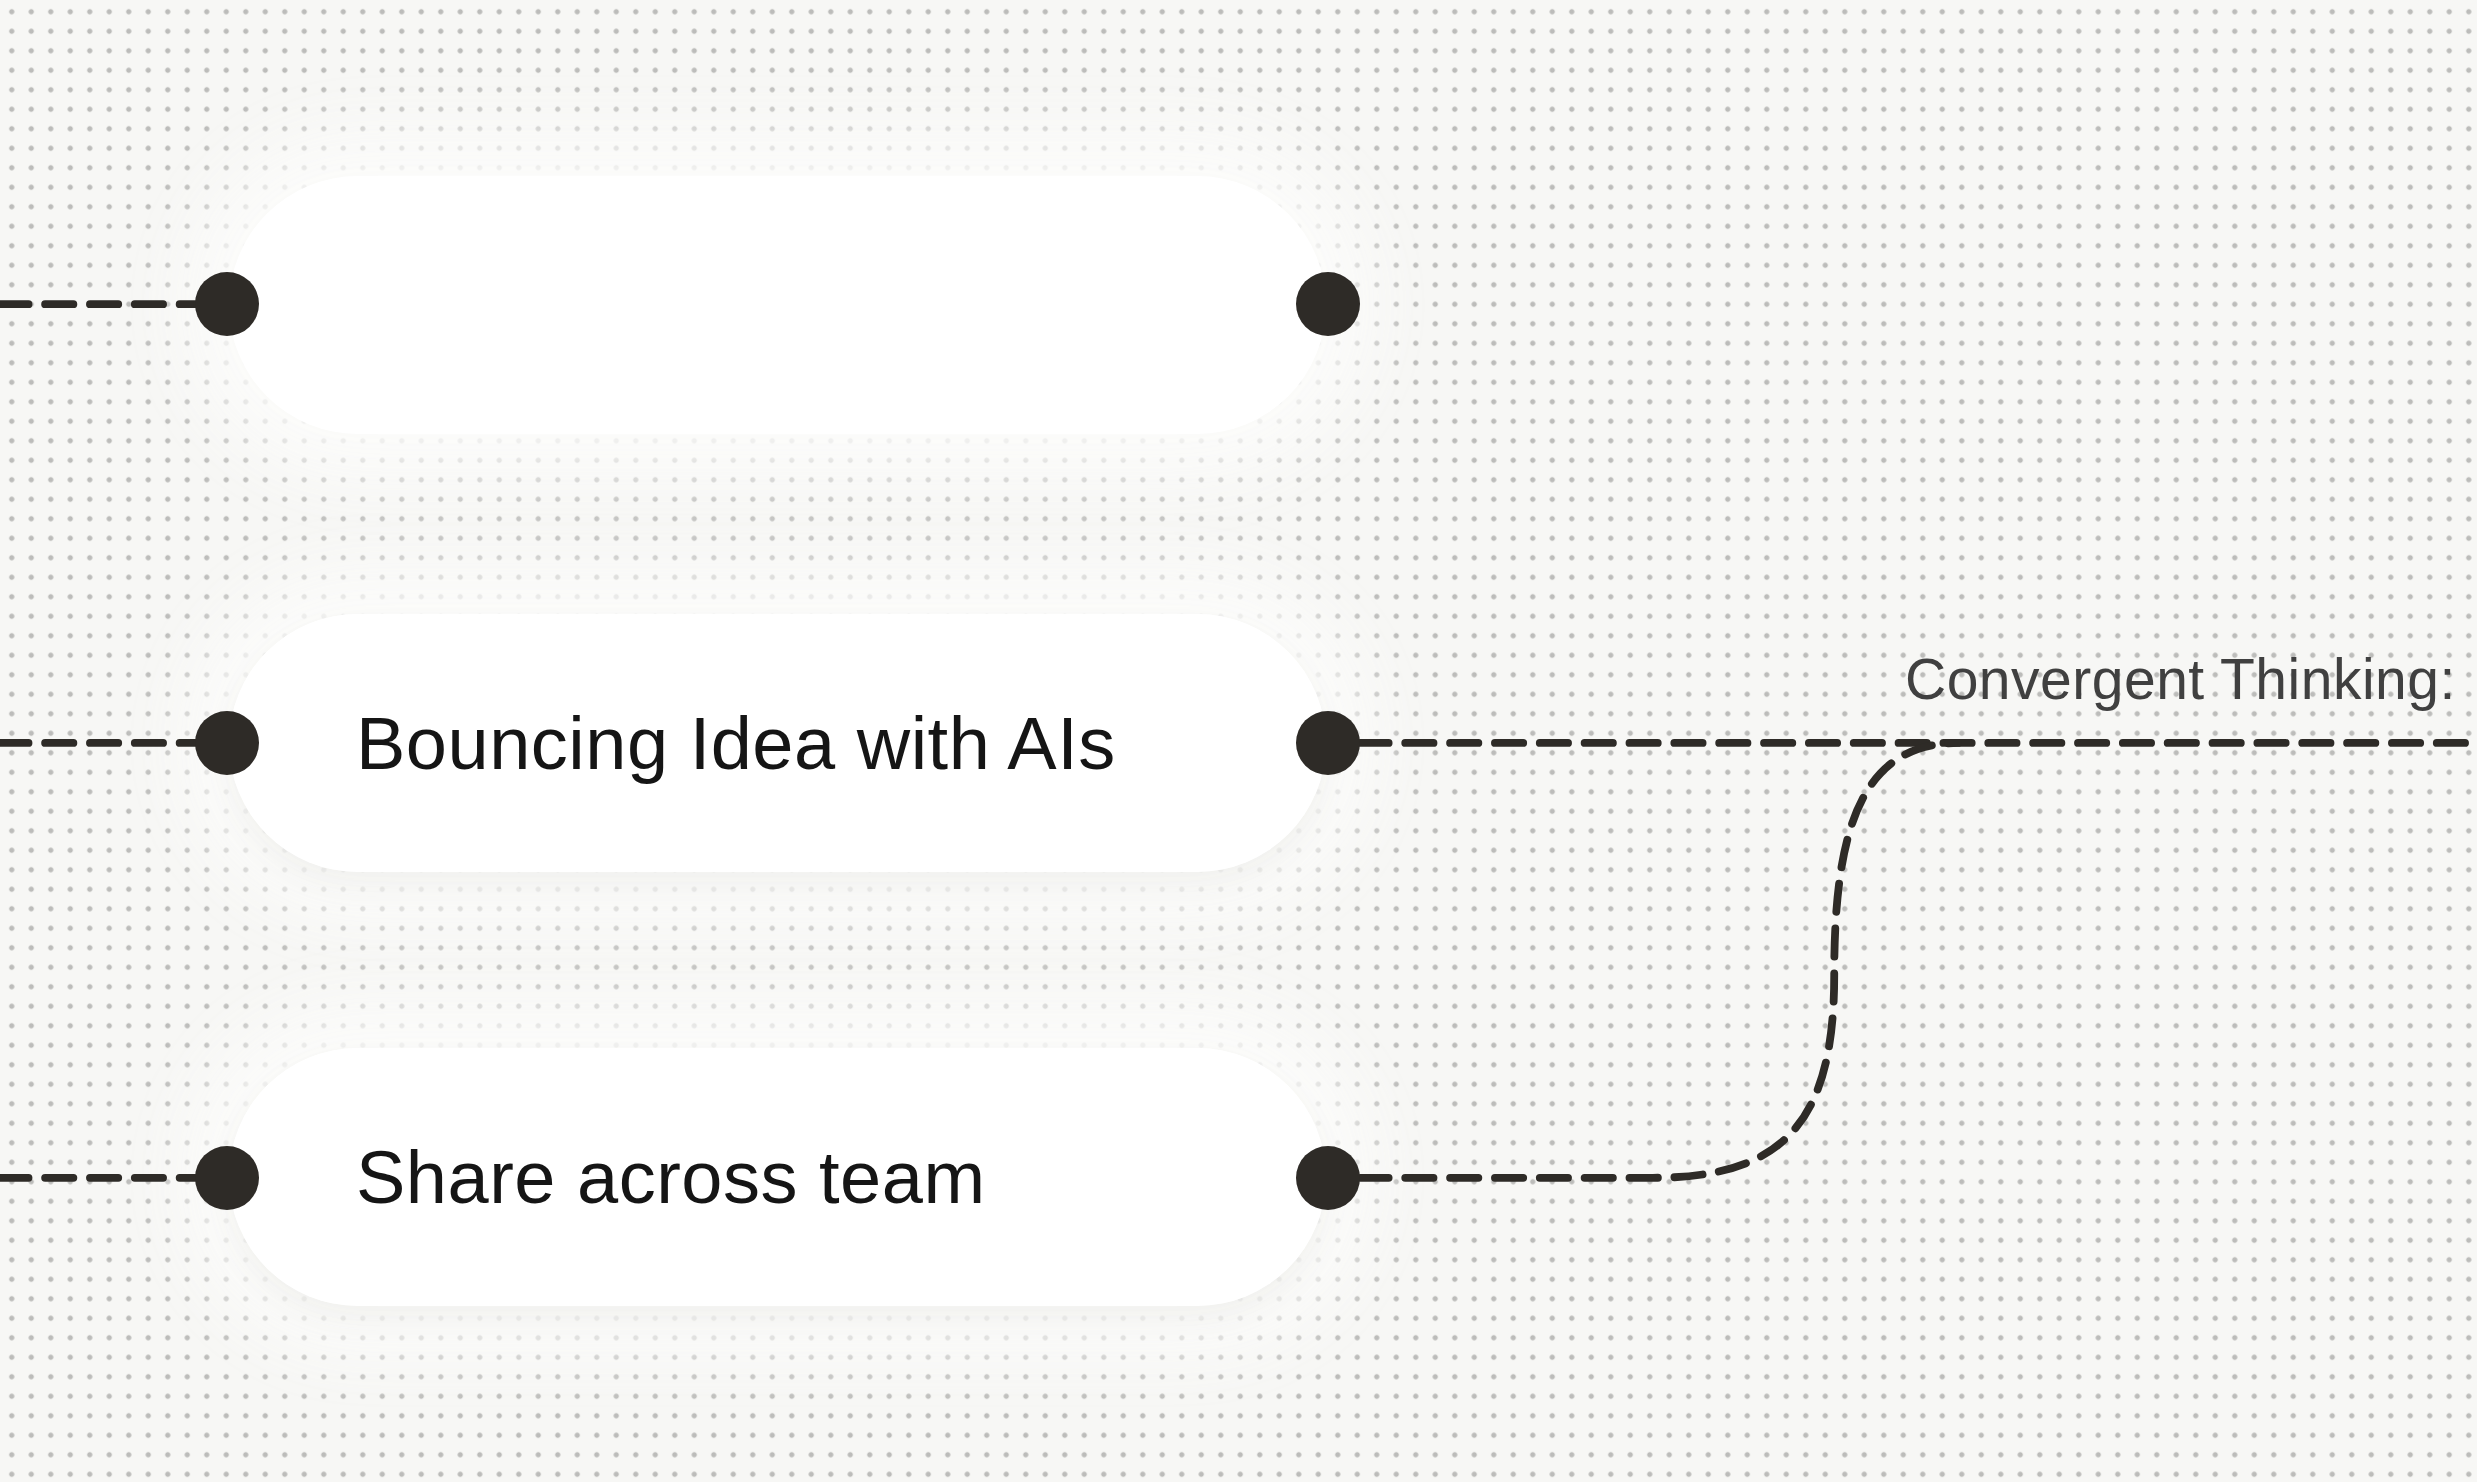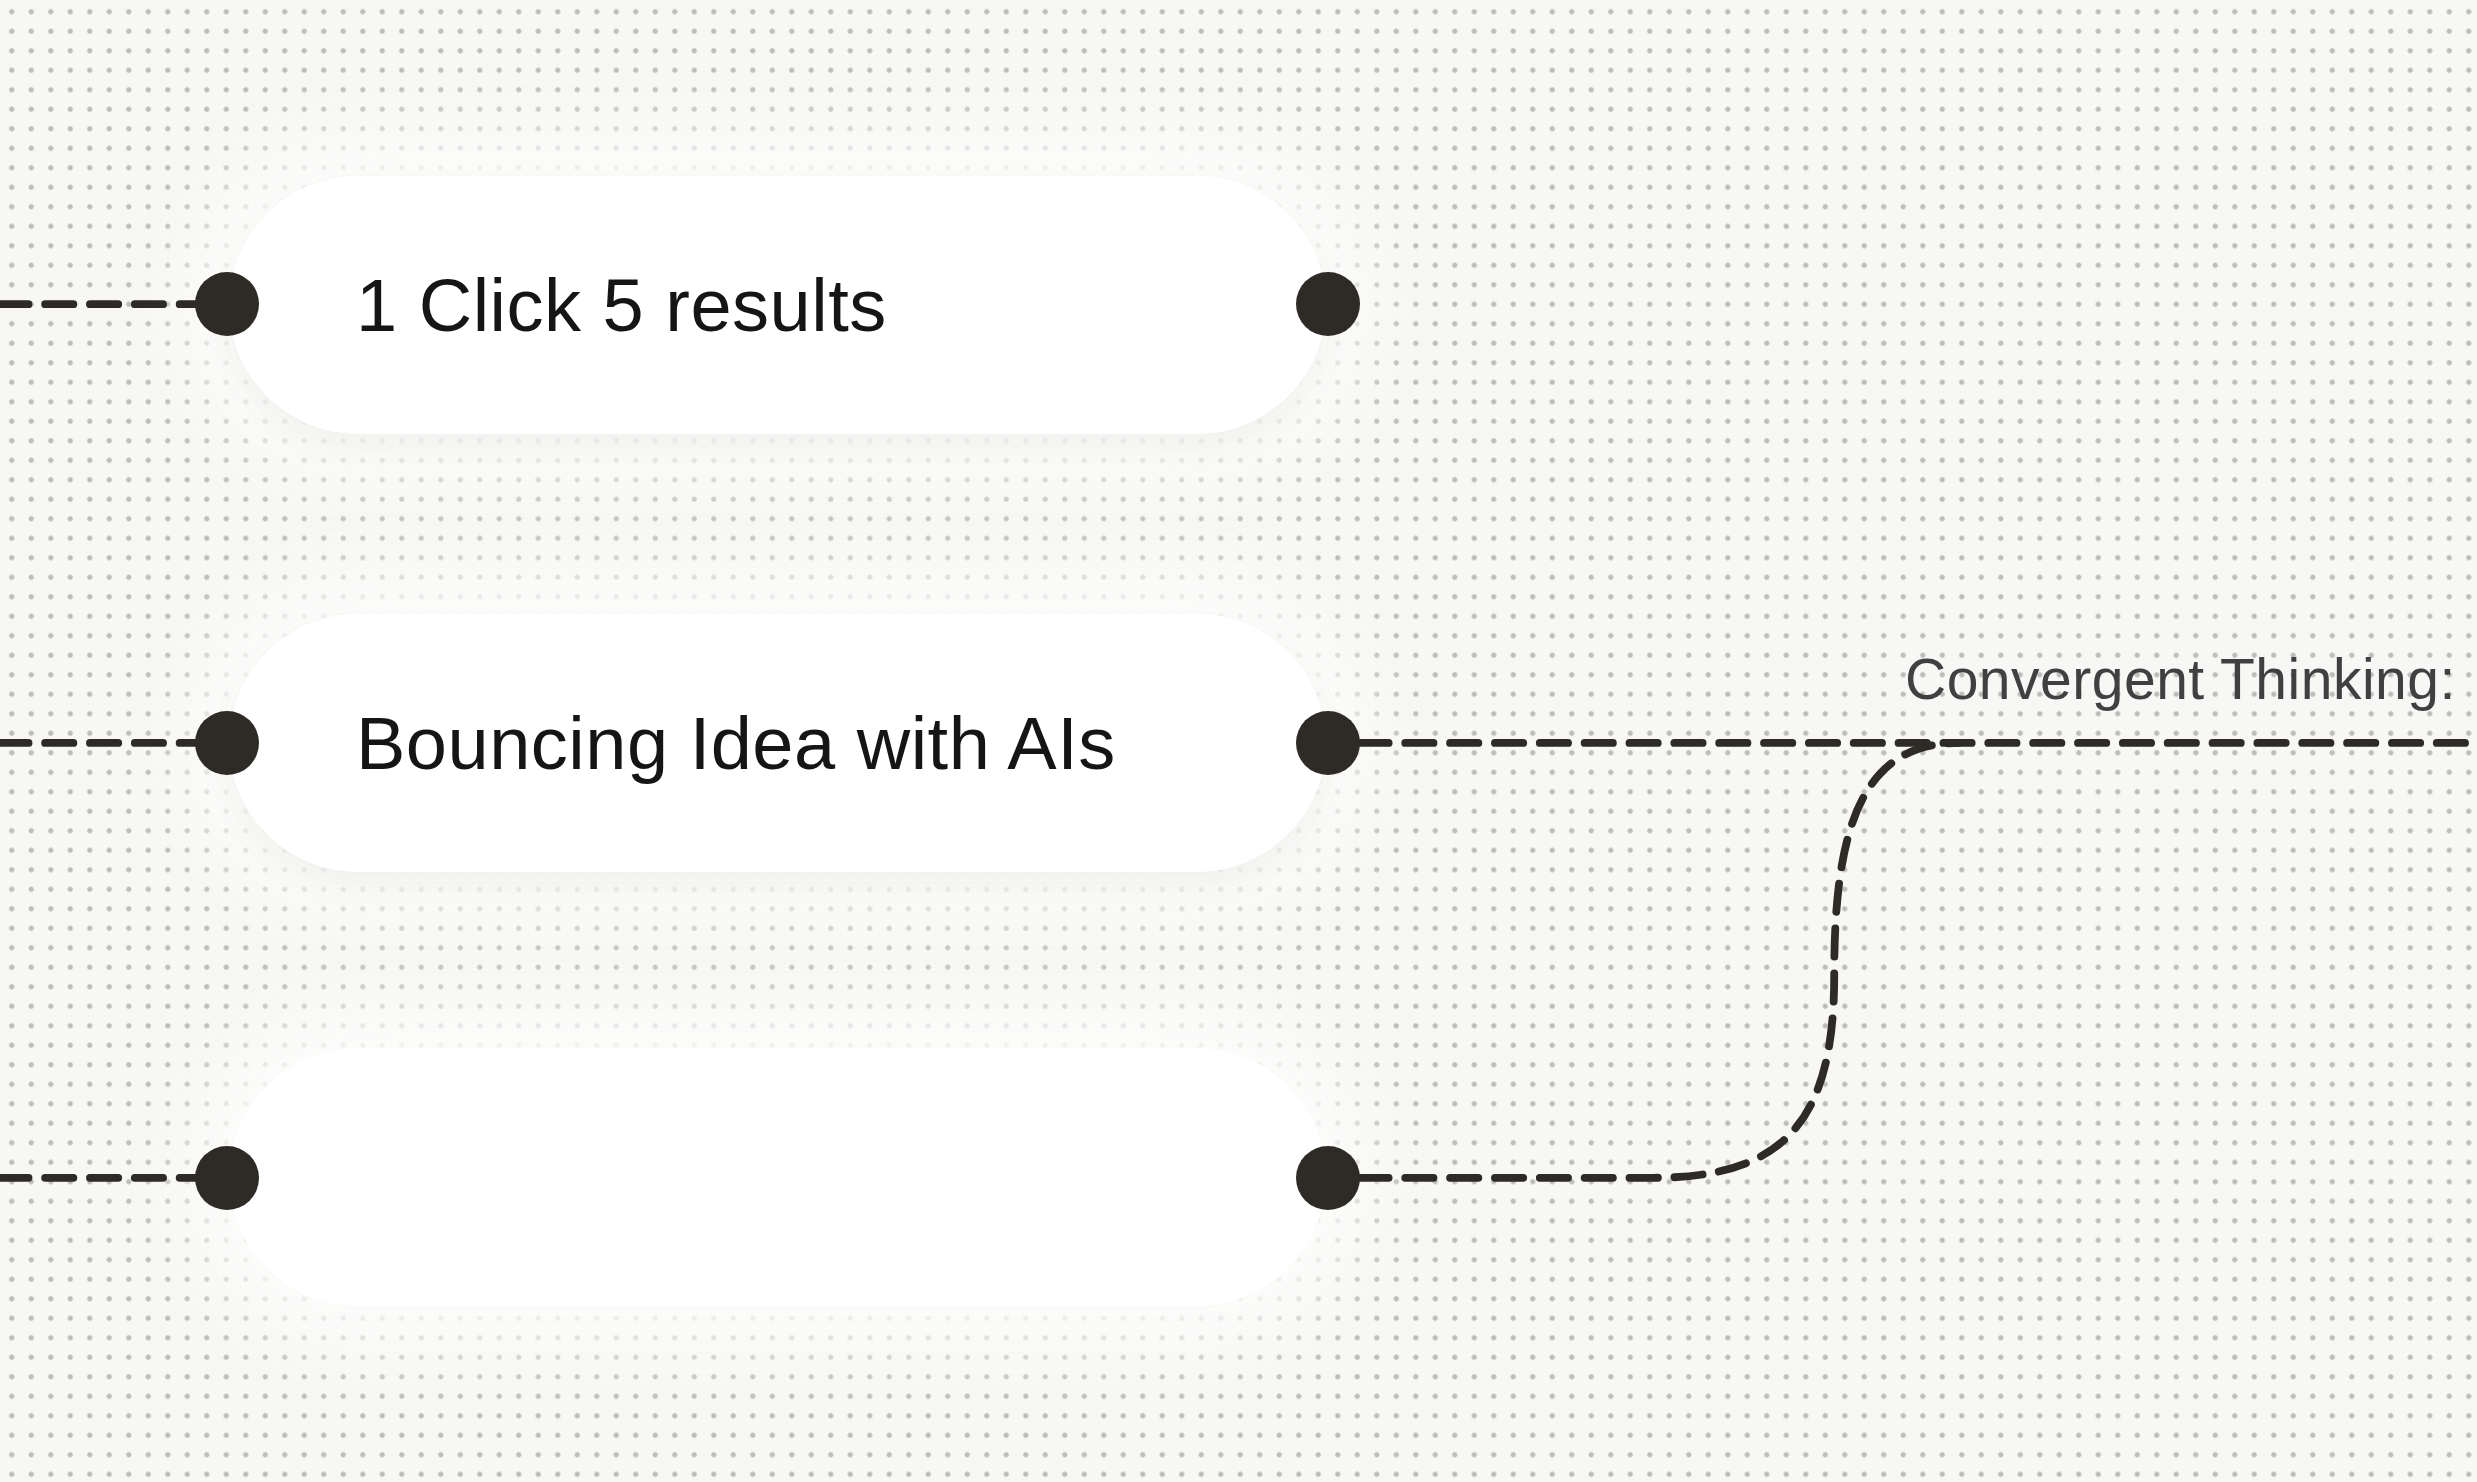--- a/index.html
+++ b/index.html
@@ -101,25 +101,25 @@
   <div class="halo halo-bottom"></div>
 
   <svg class="connector-layer" width="2477" height="1482" viewBox="0 0 2540 1520" xmlns="http://www.w3.org/2000/svg">
     <path class="connector" d="M 0 312 H 200"></path>
     <path class="connector" d="M 0 762 H 200"></path>
     <path class="connector" d="M 0 1208 H 200"></path>
     <path class="connector" d="M 1395 762 H 2540"></path>
     <path class="connector" d="M 1395 1208 H 1695 C 1830 1208 1881 1150 1881 1000 C 1881 852 1908 762 2008 762"></path>
   </svg>
 
-  <div class="node node-top">
-    <span>1 Click 5 results</span>
-  </div>
   <div class="node node-middle">
     <span>Bouncing Idea with AIs</span>
+  </div>
+  <div class="node node-bottom">
+    <span>Share across team</span>
   </div>
 
   <div class="port" style="left:227px; top:304px;"></div>
   <div class="port" style="left:1328px; top:304px;"></div>
   <div class="port" style="left:227px; top:743px;"></div>
   <div class="port" style="left:1328px; top:743px;"></div>
   <div class="port" style="left:227px; top:1178px;"></div>
   <div class="port" style="left:1328px; top:1178px;"></div>
 
   <div class="annotation-label">Convergent Thinking:</div>

